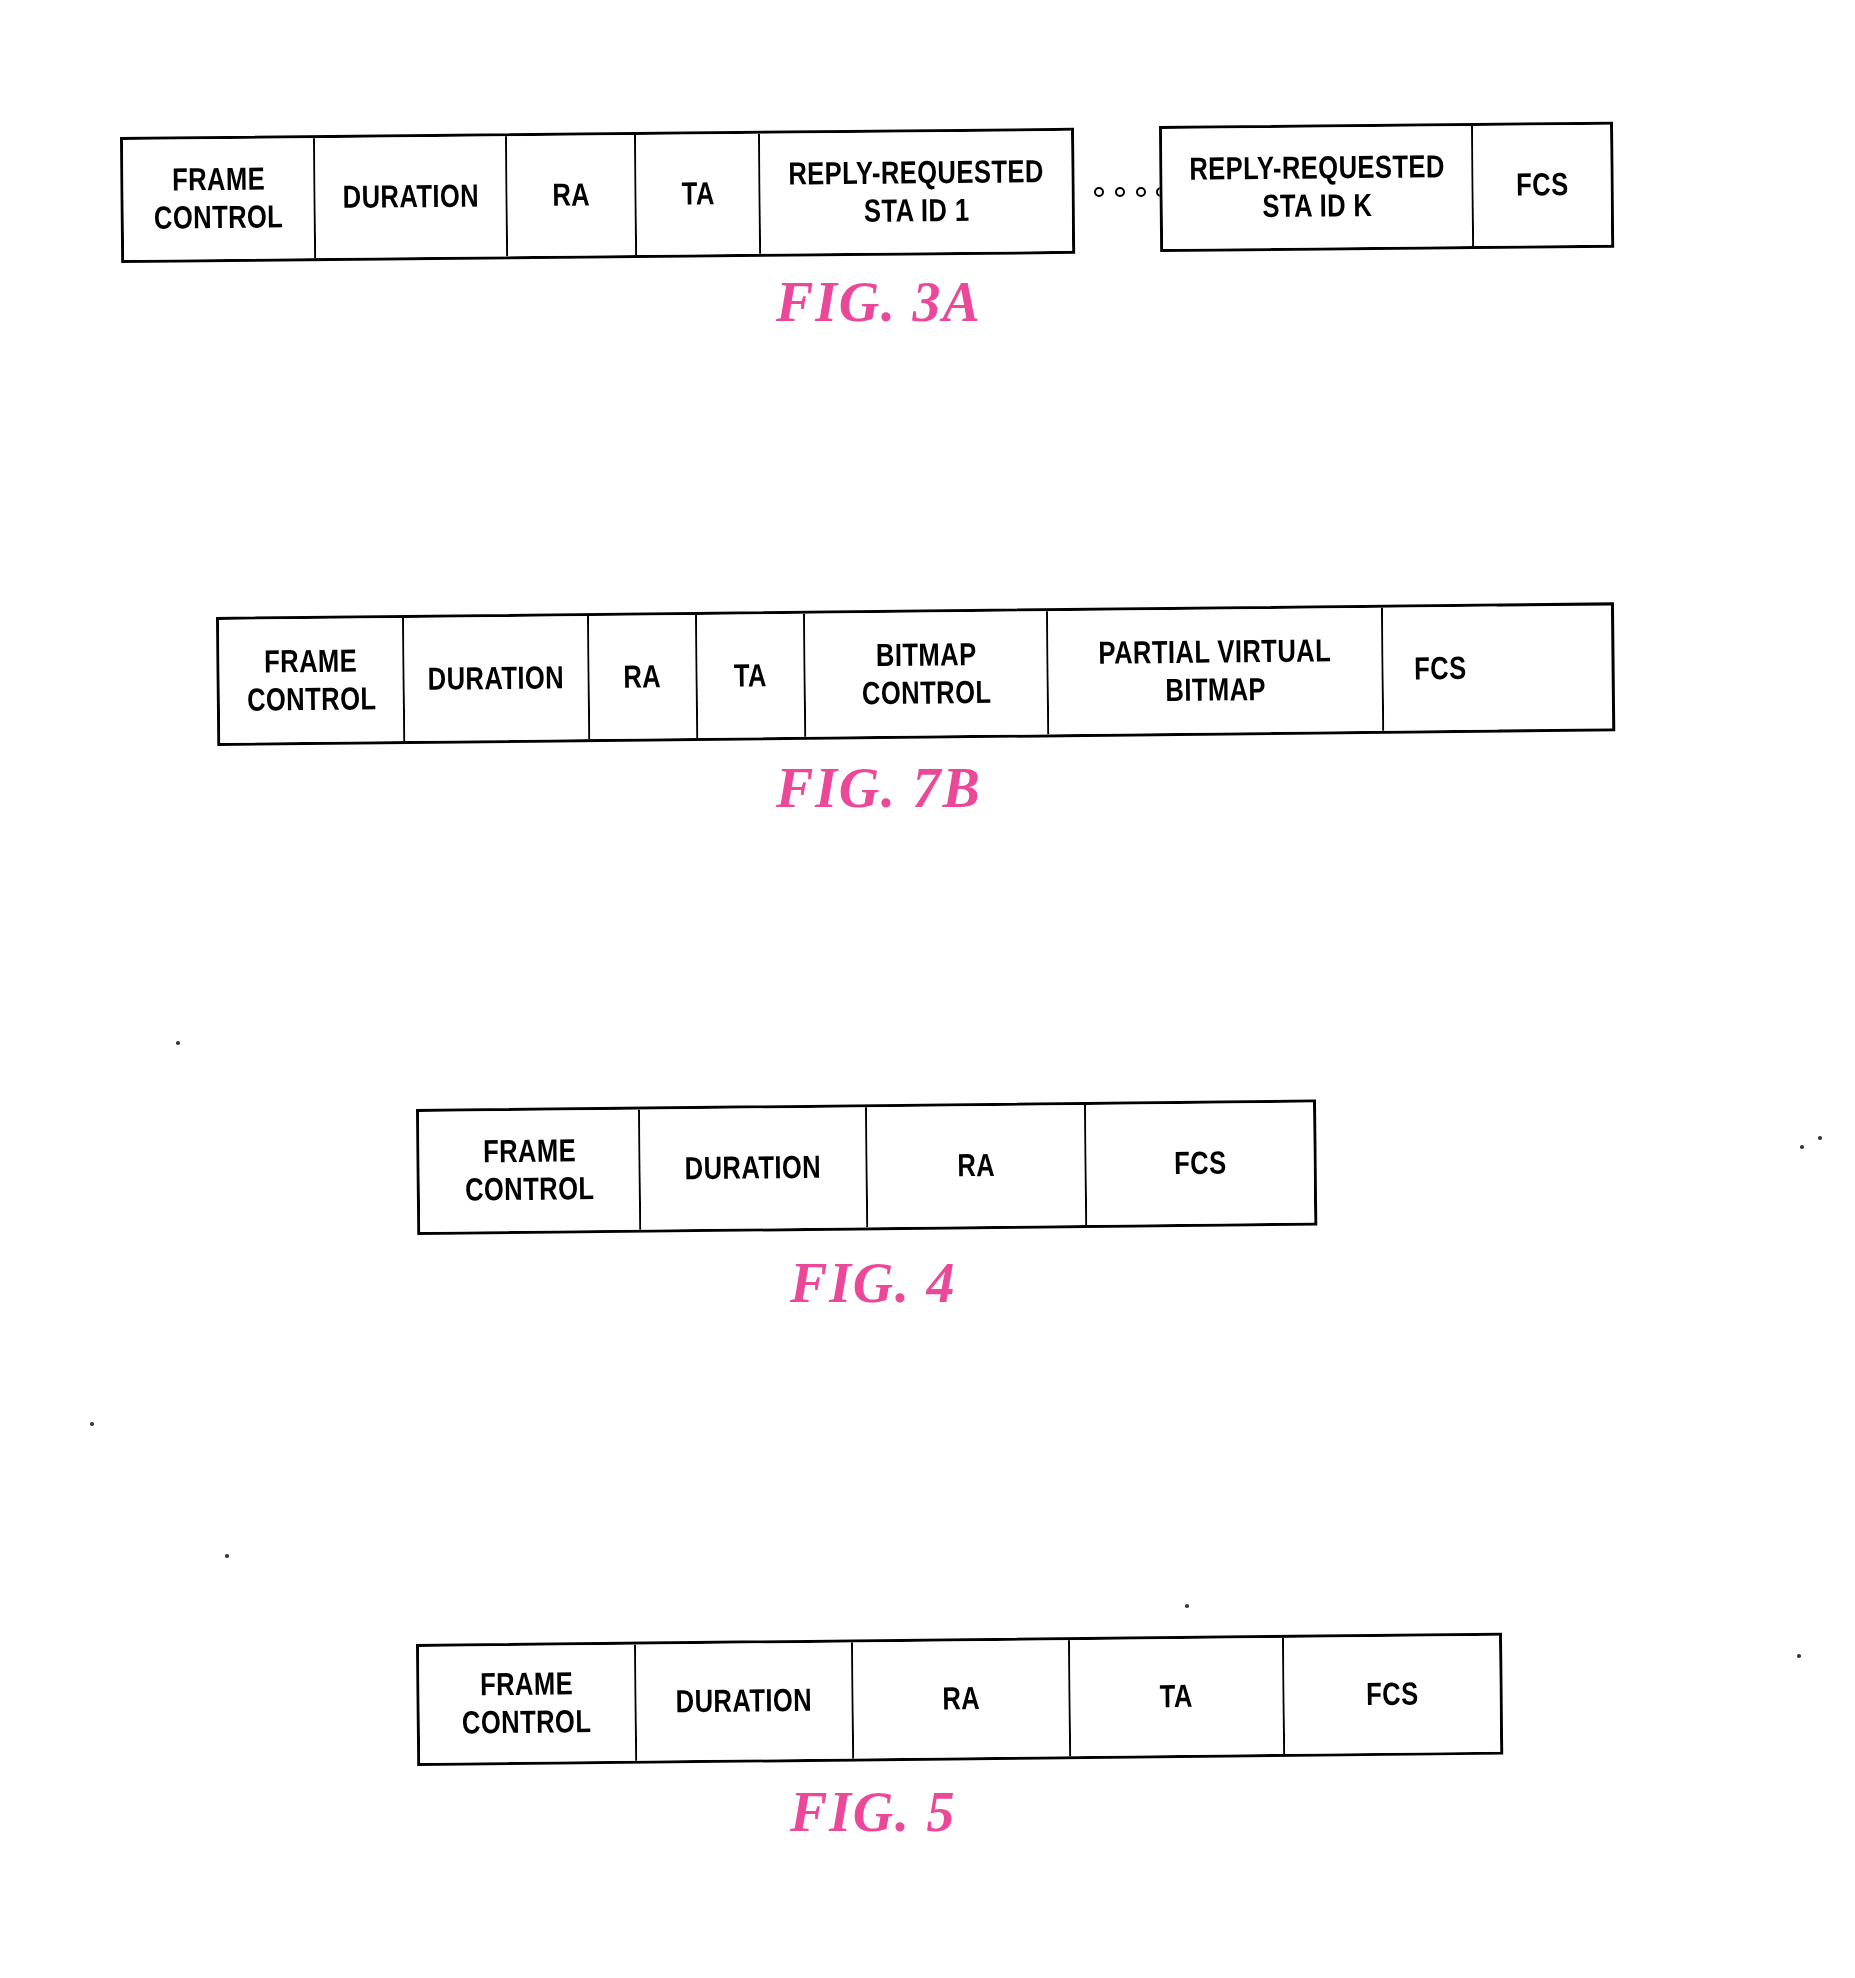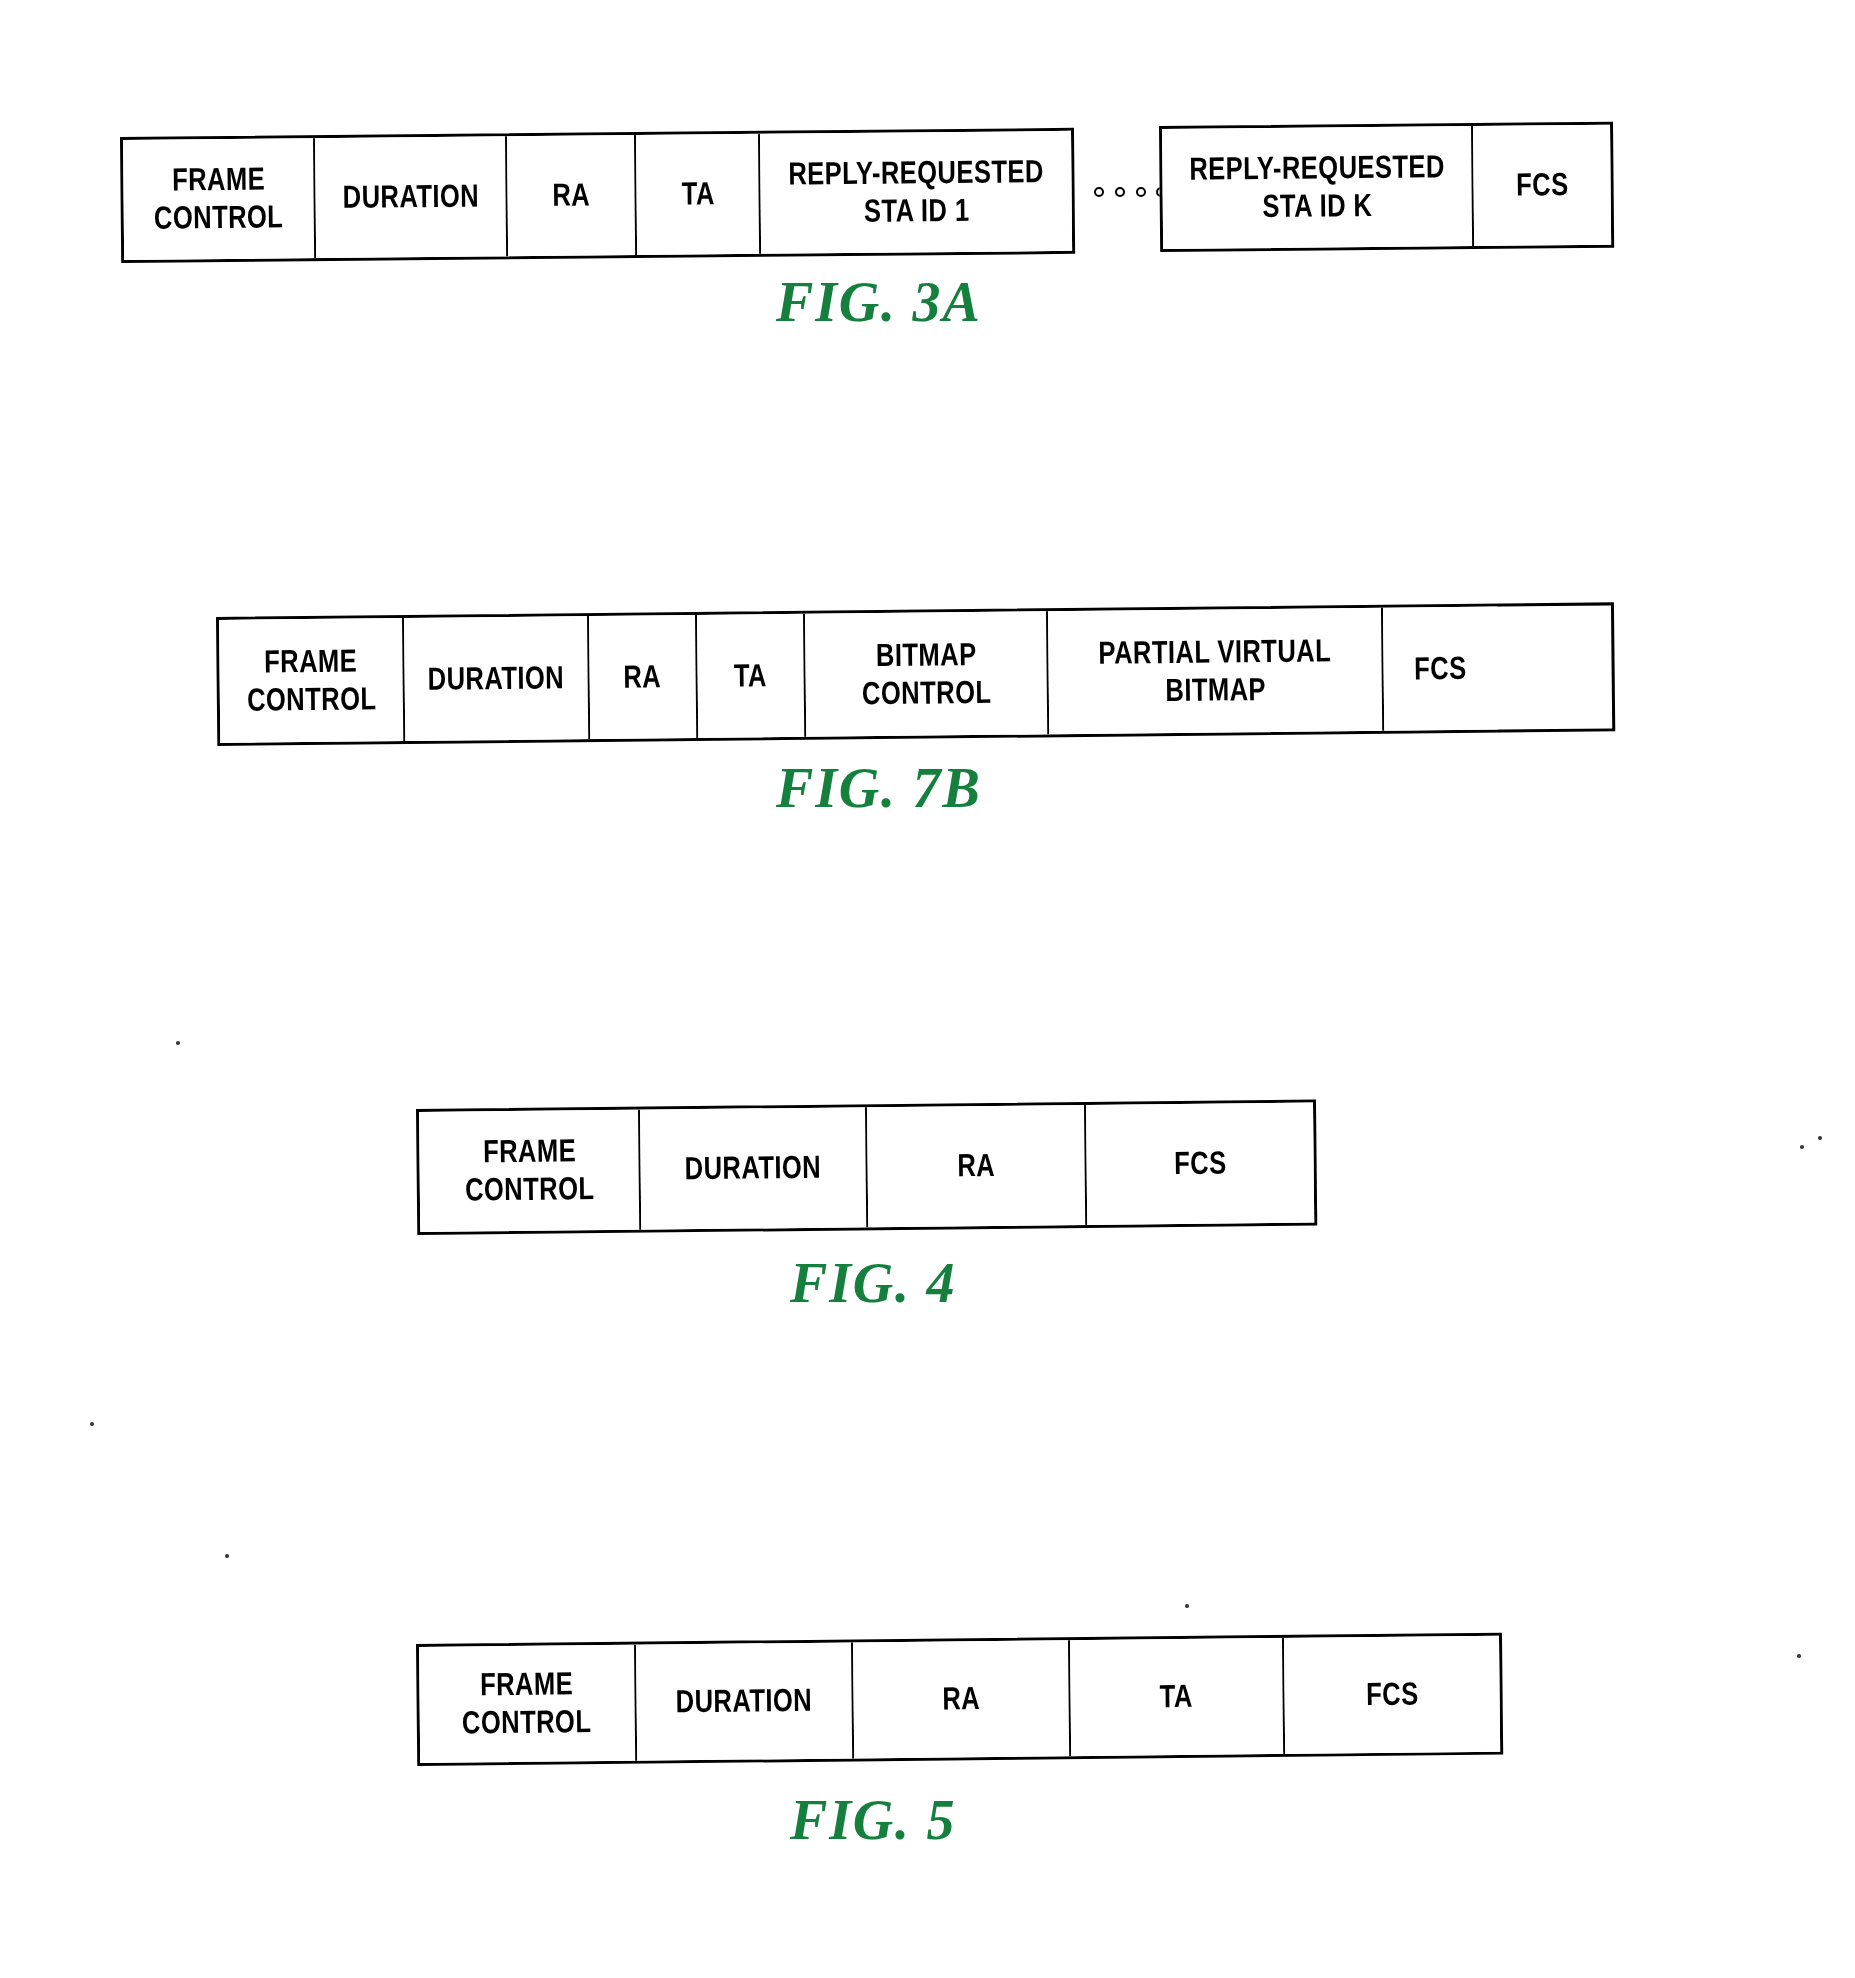--- a/index.html
+++ b/index.html
@@ -59,21 +59,21 @@
   }
 
   
   .caption {
     position: absolute;
     font-family: "Liberation Serif", "DejaVu Serif", serif;
     font-style: italic;
     font-weight: 700;
     font-size: 56px;
     letter-spacing: 1.8px;
-    color: #15803d;
+    color: #ec4899;
     white-space: nowrap;
   }
 
   
   .ellipsis {
     position: absolute;
     display: flex;
     align-items: center;
     gap: 10.8px;
   }
@@ -161,21 +161,21 @@
   
   #fig5-row {
     position: absolute;
     left: 416px;
     top: 1644px;
     width: 1086px;
     height: 122px;
     transform: rotate(-0.6deg);
     transform-origin: left top;
   }
-  #fig5-caption { left: 790px; top: 1780px; margin-top: 8px; }
+  #fig5-caption { left: 790px; top: 1780px; }
 
   #fig5-row .c0 { width: 218px; }
   #fig5-row .c1 { width: 219px; }
   #fig5-row .c2 { width: 218px; }
   #fig5-row .c3 { width: 216px; }
   #fig5-row .c4 { width: 216px; border-right: none; }
 
   
   .speckle {
     position: absolute;

